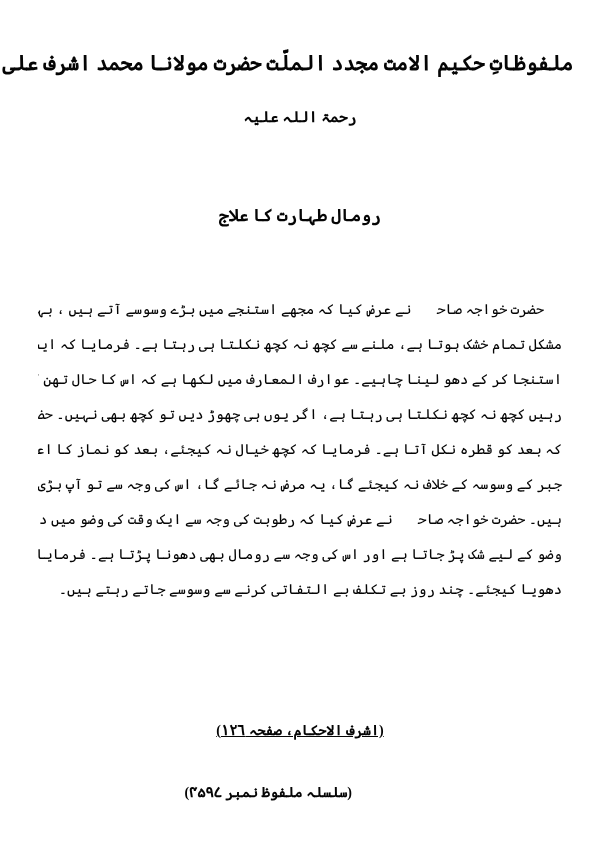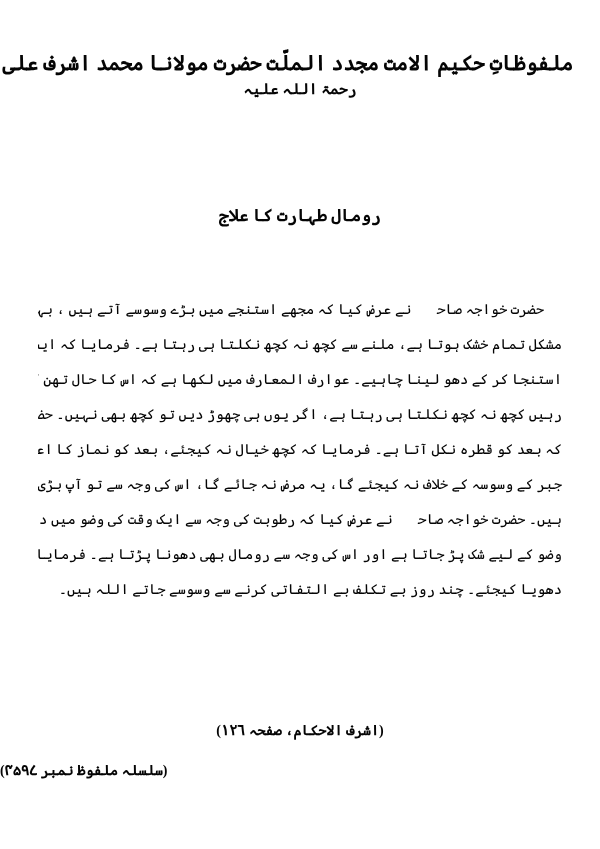--- a/index.html
+++ b/index.html
@@ -38,20 +38,21 @@
     line-height: 1.5;
     letter-spacing: 0px;
     direction: rtl;
     padding: 0 18px;
     white-space: nowrap;
     transform: scaleX(0.97);
   }
   .doc-subtitle {
     font-size: 15px;
     font-weight: 700;
+    margin-top: 28px;
     direction: rtl;
   }
 
   
   .section-heading {
     position: absolute;
     top: 205px;
     left: 0;
     right: 0;
     text-align: center;
@@ -85,27 +86,28 @@
   
   .citation-source {
     position: absolute;
     top: 722px;
     left: 0;
     right: 0;
     text-align: center;
     font-size: 14px;
     font-weight: 700;
     direction: rtl;
+    text-decoration: underline;
   }
   .citation-serial {
     position: absolute;
-    top: 762px;
+    top: 784px;
     left: 0;
     right: 0;
-    text-align: left;
+    text-align: right;
     font-size: 14px;
     font-weight: 700;
     direction: rtl;
     padding-right: 248px;
   }
 </style>
 </head>
 <body>
 
 <div class="page">
@@ -119,20 +121,20 @@
 
   <div class="body-block">
     <div class="body-line first">حضرت خواجہ صاحبؒ نے عرض کیا کہ مجھے استنجے میں بڑے وسوسے آتے ہیں ، بہت دیر میں</div>
     <div class="body-line">مشکل تمام خشک ہوتا ہے، ملنے سے کچھ نہ کچھ نکلتا ہی رہتا ہے۔ فرمایا کہ ایسا ہرگز نہ کیجئے، معمولی طور</div>
     <div class="body-line">استنجا کر کے دھو لینا چاہیے۔ عوارف المعارف میں لکھا ہے کہ اس کا حال تھن کا سا ہے کہ جب تک ملتے</div>
     <div class="body-line">رہیں کچھ نہ کچھ نکلتا ہی رہتا ہے، اگر یوں ہی چھوڑ دیں تو کچھ بھی نہیں۔ حضرت خواجہ صاحبؒ نے عرض کیا</div>
     <div class="body-line">کہ بعد کو قطرہ نکل آتا ہے۔ فرمایا کہ کچھ خیال نہ کیجئے، بعد کو نماز کا اعادہ کر لیجئے گا لیکن جب تک یہ تکلیف</div>
     <div class="body-line">جبر کے وسوسہ کے خلاف نہ کیجئے گا، یہ مرض نہ جائے گا، اس کی وجہ سے تو آپ بڑی تکلیف میں رہتے</div>
     <div class="body-line">ہیں۔ حضرت خواجہ صاحبؒ نے عرض کیا کہ رطوبت کی وجہ سے ایک وقت کی وضو میں دوسرے وقت کے</div>
     <div class="body-line">وضو کے لیے شک پڑ جاتا ہے اور اس کی وجہ سے رومال بھی دھونا پڑتا ہے۔ فرمایا کہ نہ وضو کیجئے نہ رومال</div>
-    <div class="body-line">دھویا کیجئے۔ چند روز بے تکلف بے التفاتی کرنے سے وسوسے جاتے اللہ ہیں۔</div>
+    <div class="body-line">دھویا کیجئے۔ چند روز بے تکلف بے التفاتی کرنے سے وسوسے جاتے رہتے ہیں۔</div>
   </div>
 
   <div class="citation-source">(اشرف الاحکام، صفحہ ۱۲۶)</div>
 
   <div class="citation-serial">(سلسلہ ملفوظ نمبر ۴۵۹۷)</div>
 
 </div>
 
 </body></html>

